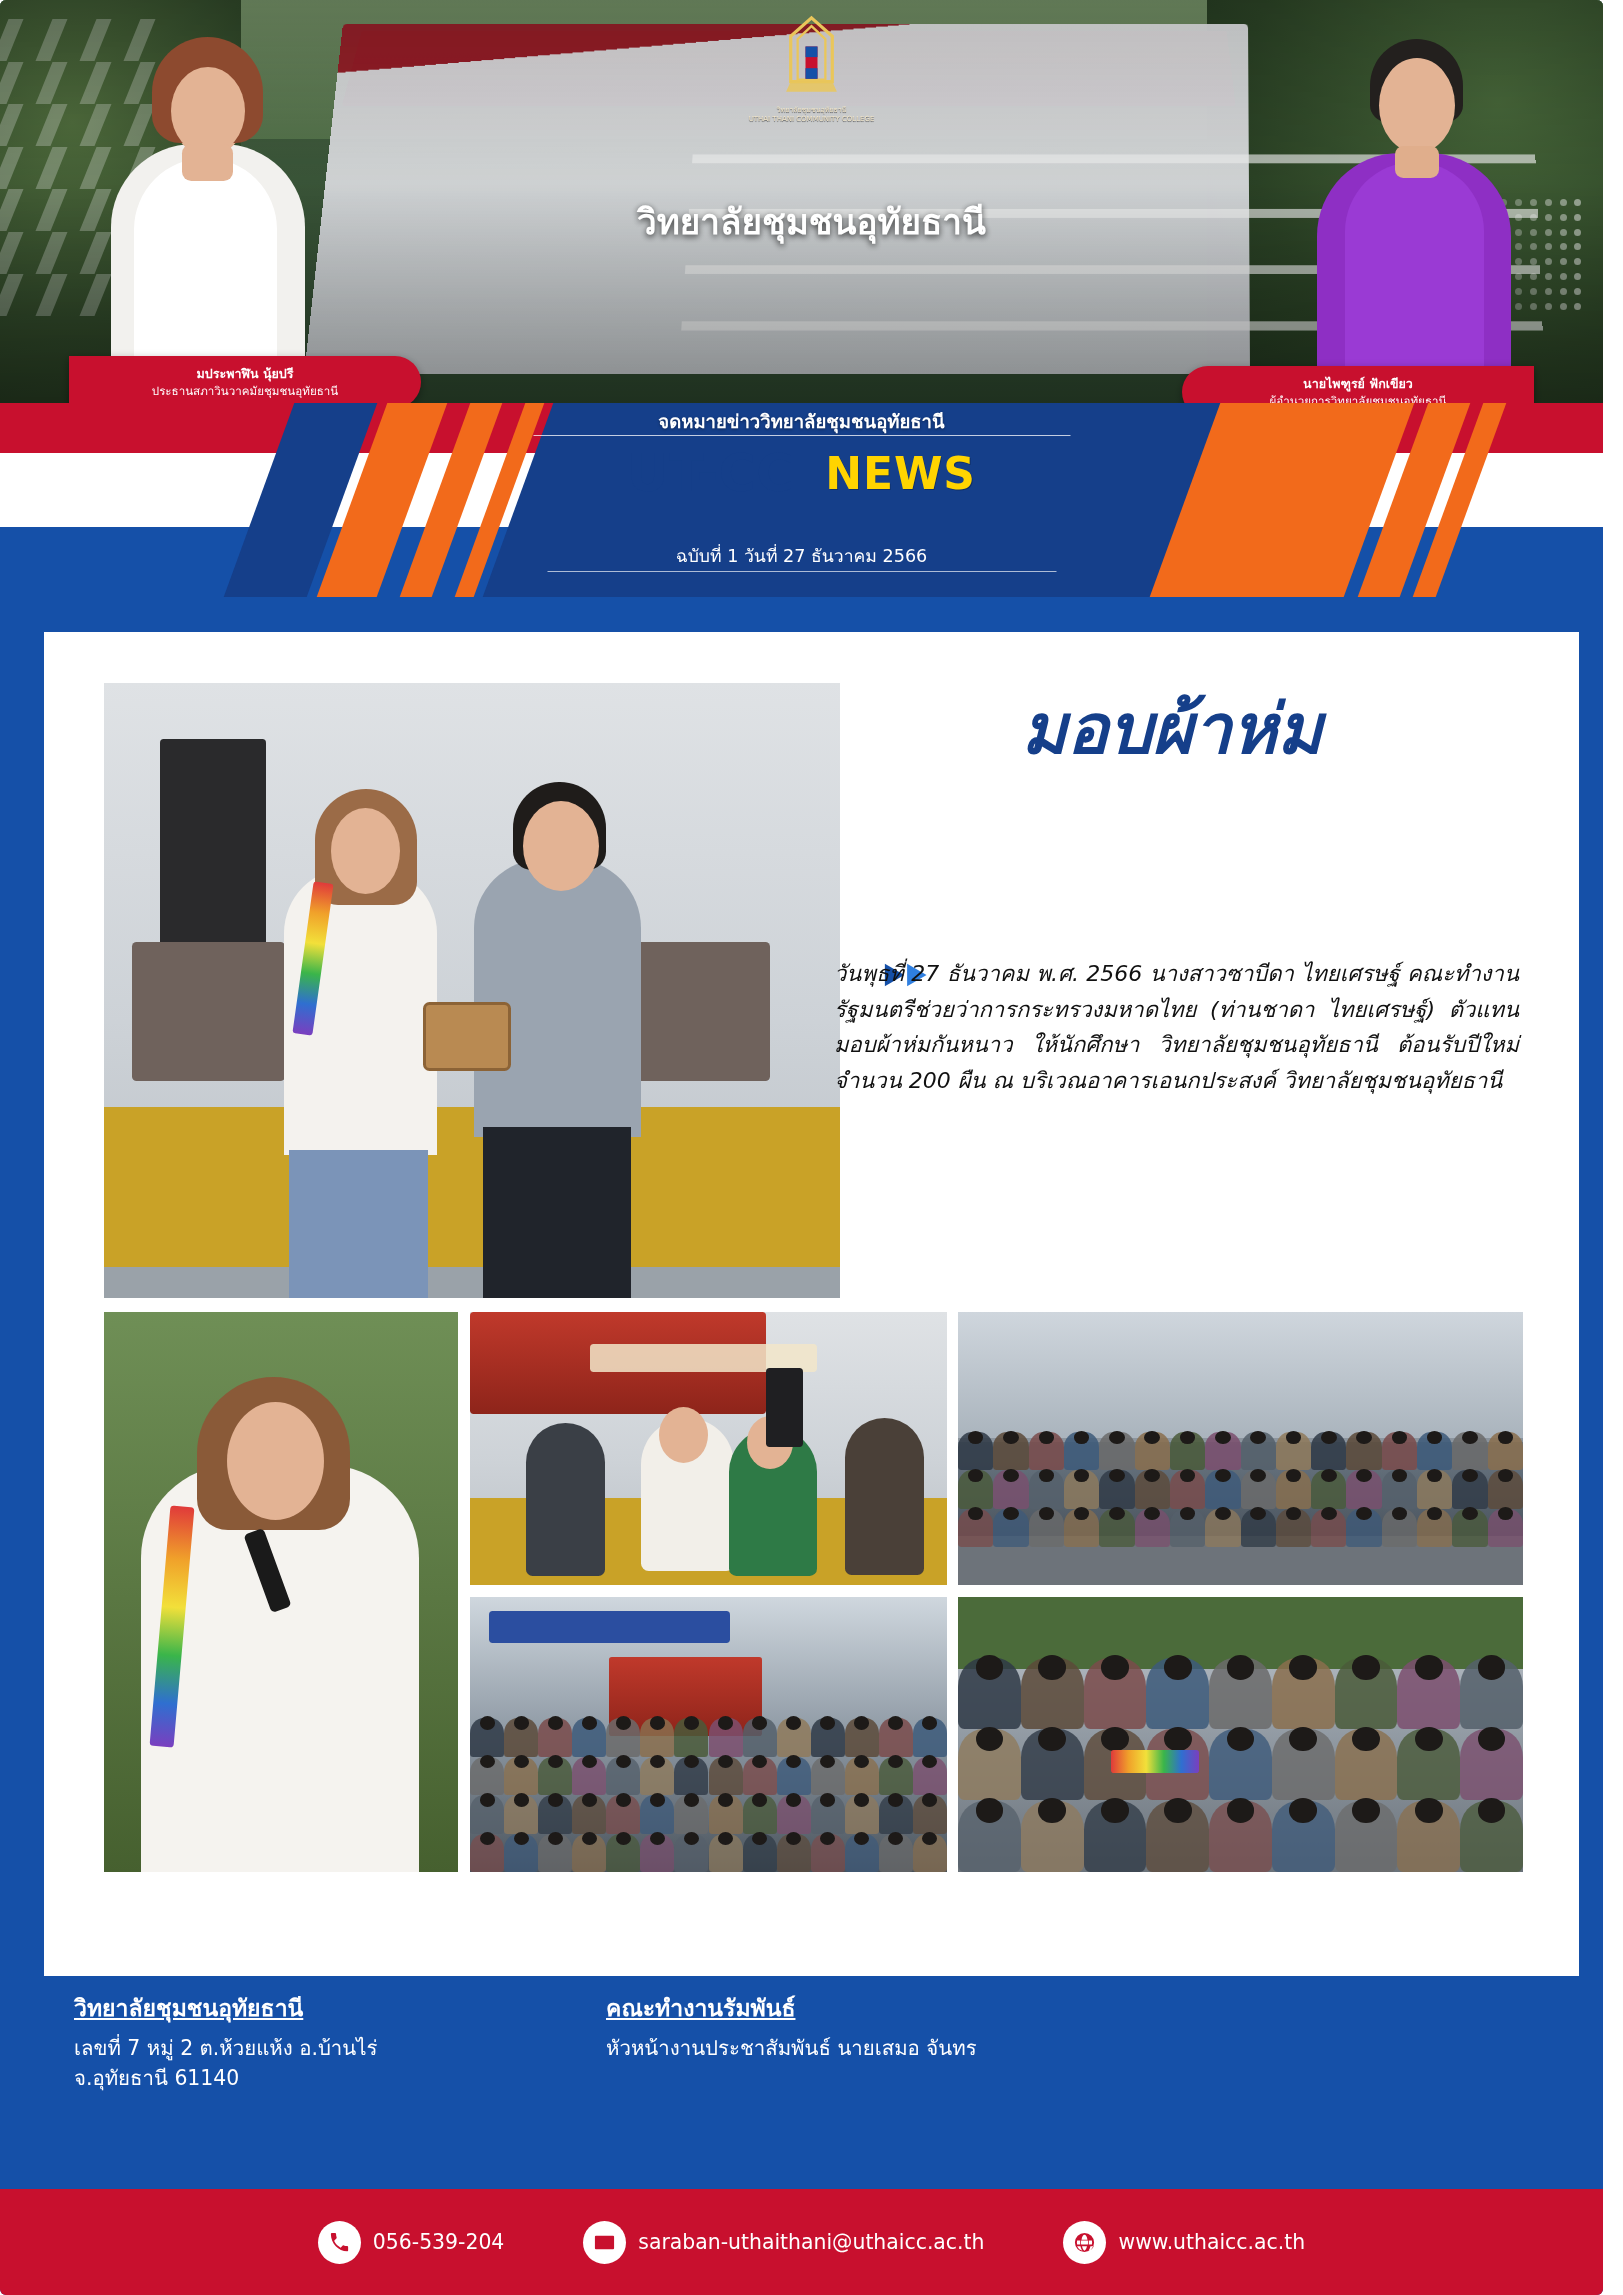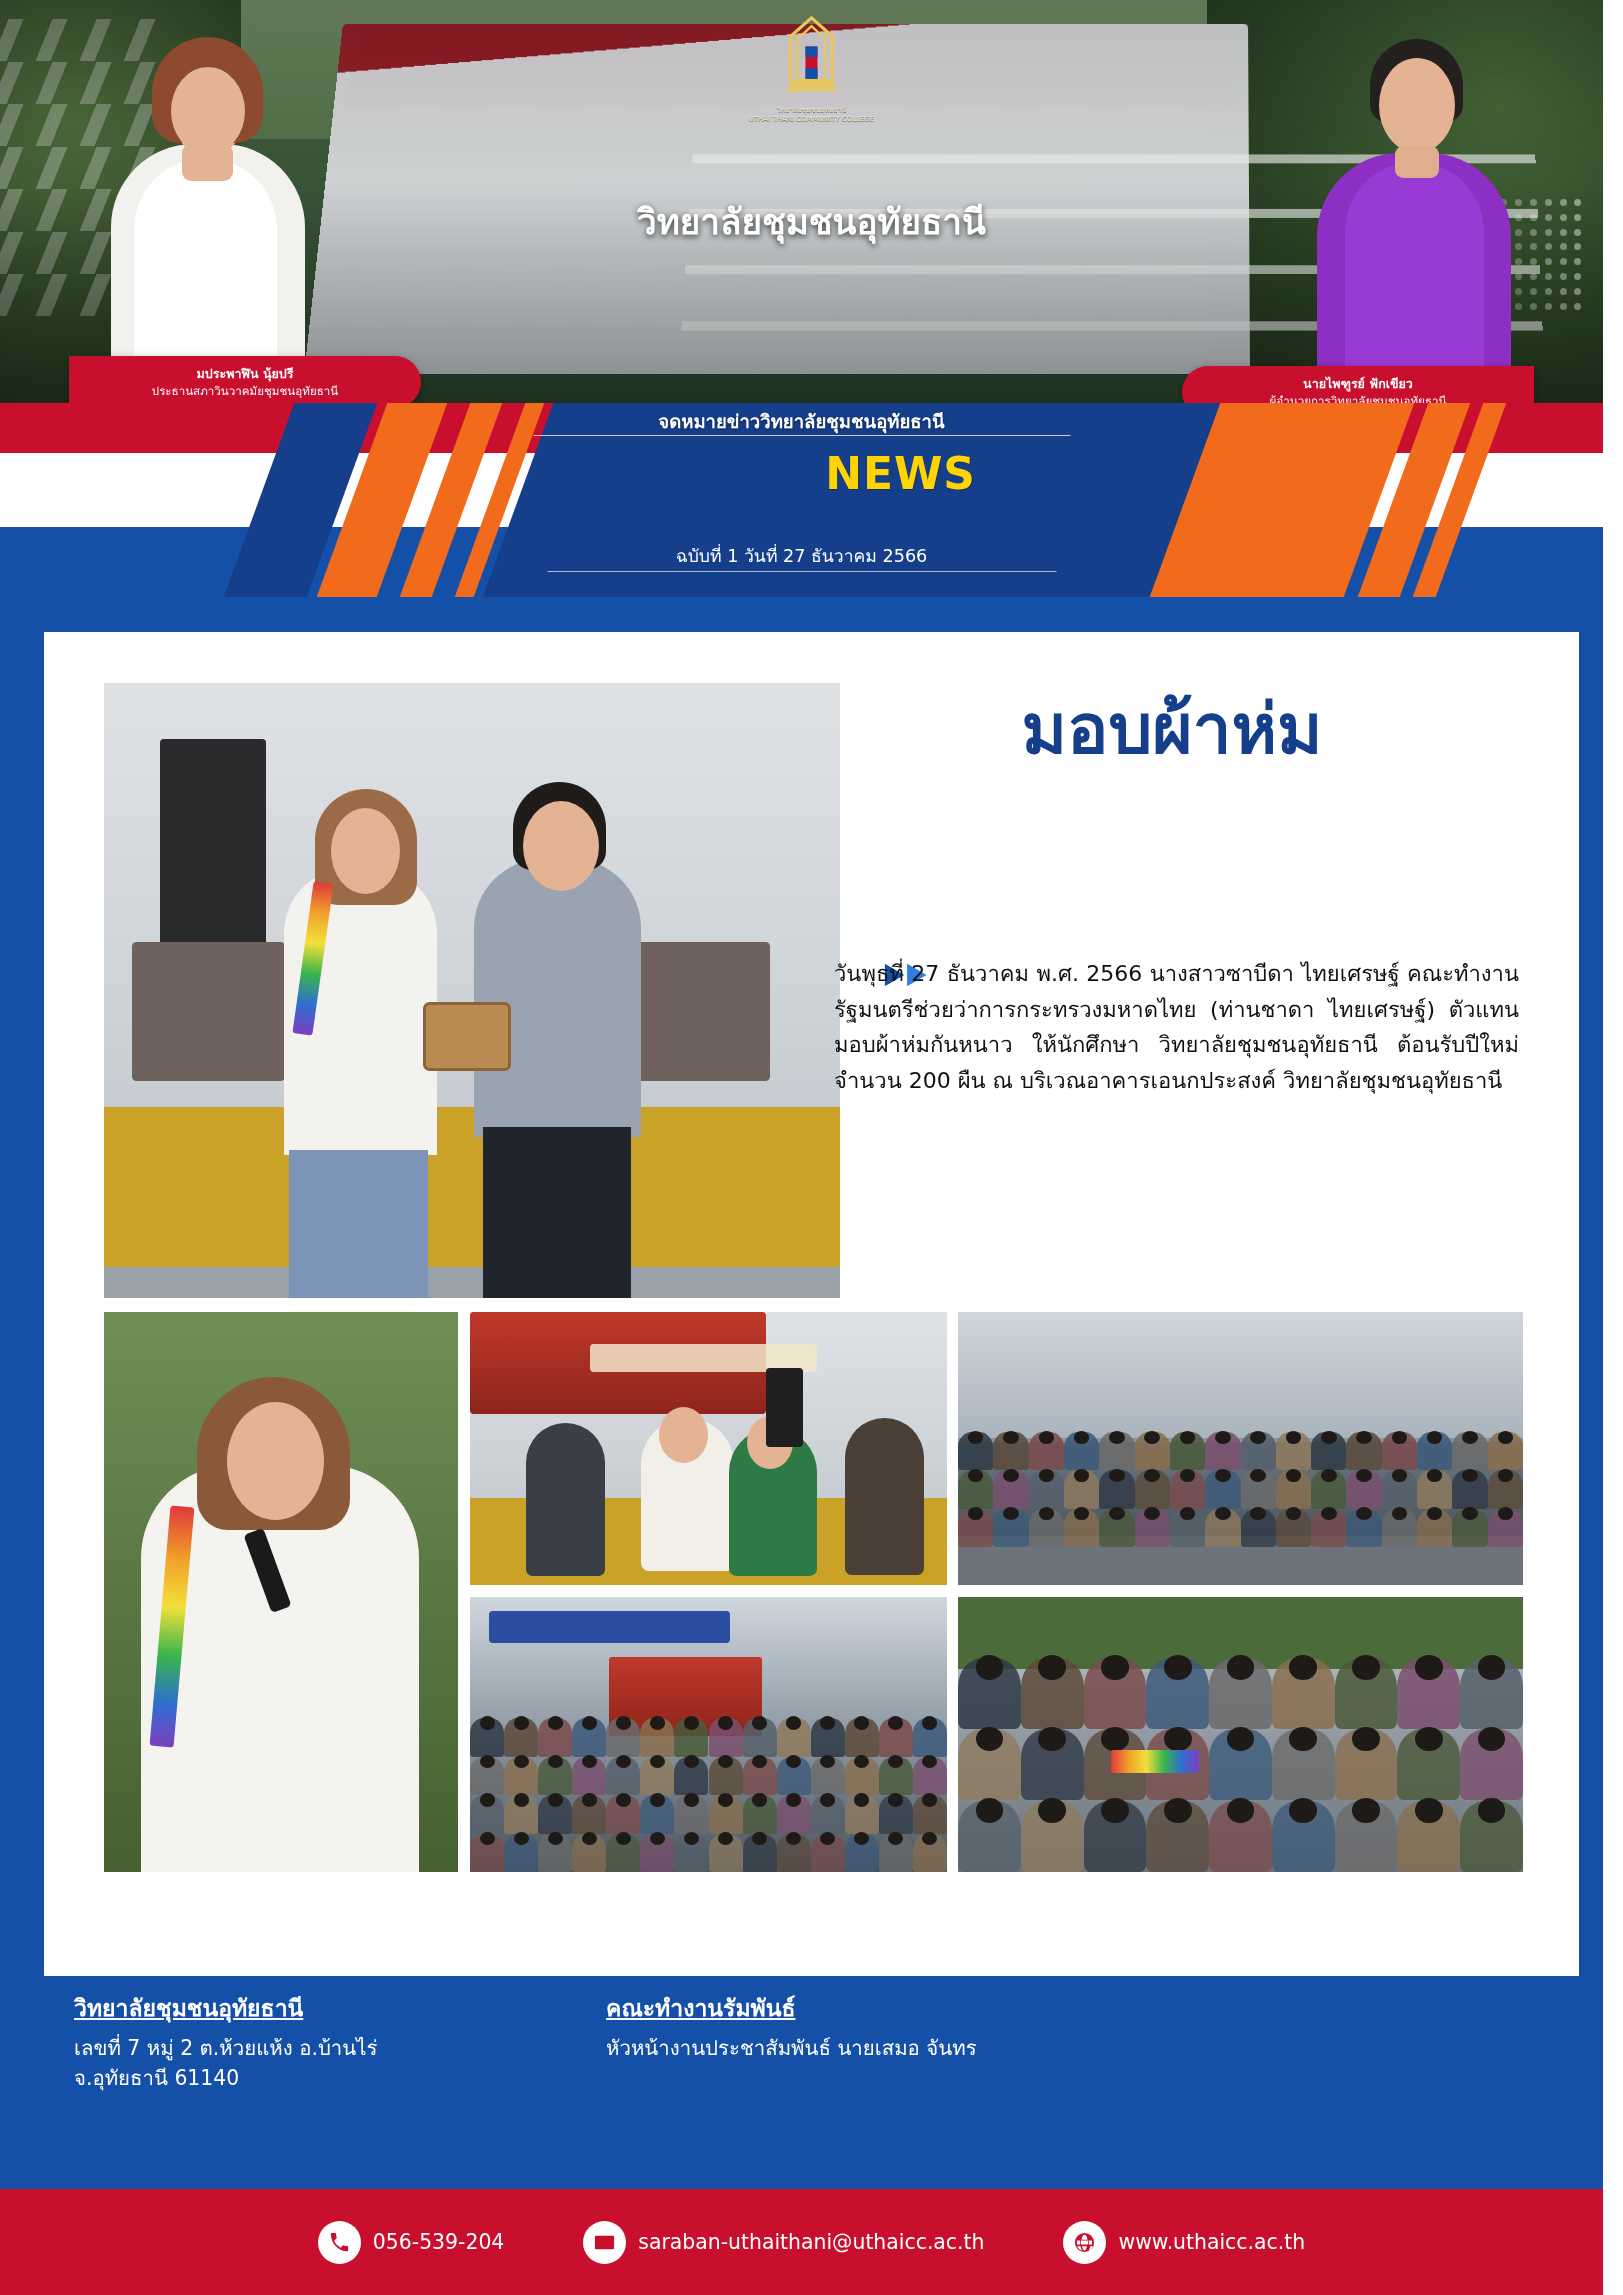--- a/index.html
+++ b/index.html
@@ -11,20 +11,21 @@
     font-family: "DejaVu Sans", "Liberation Sans", sans-serif;
     overflow: hidden;
   }
 
   .page {
     position: relative;
     width: 1603px;
     height: 2295px;
     background: #1550a8;
     overflow: hidden;
+    border-radius: 6px;
   }
 
   
   .hero {
     position: absolute;
     left: 0; top: 0;
     width: 1623px; height: 407px;
     overflow: hidden;
     background: linear-gradient(180deg, #4e6b4a 0%, #3e5a3c 40%, #2f4a30 100%);
   }
@@ -182,20 +183,21 @@
   .banner-issue-rule {
     position: absolute; left: 50%; top: 571px; transform: translateX(-50%);
     width: 509px; height: 1.4px; background: rgba(255,255,255,.65);
   }
 
   
   .card {
     position: absolute; left: 44px; top: 632px;
     width: 1535px; height: 1344px;
     background: #ffffff;
+    font-style: italic;
   }
 
   
   .headline {
     position: absolute; right: 60px; top: 53px; width: 694px;
     text-align: center; color: #153f8a; font-weight: bold;
     font-size: 69px; line-height: 1.28;
   }
   .body-text {
     position: absolute; right: 60px; top: 324px; width: 685px;

